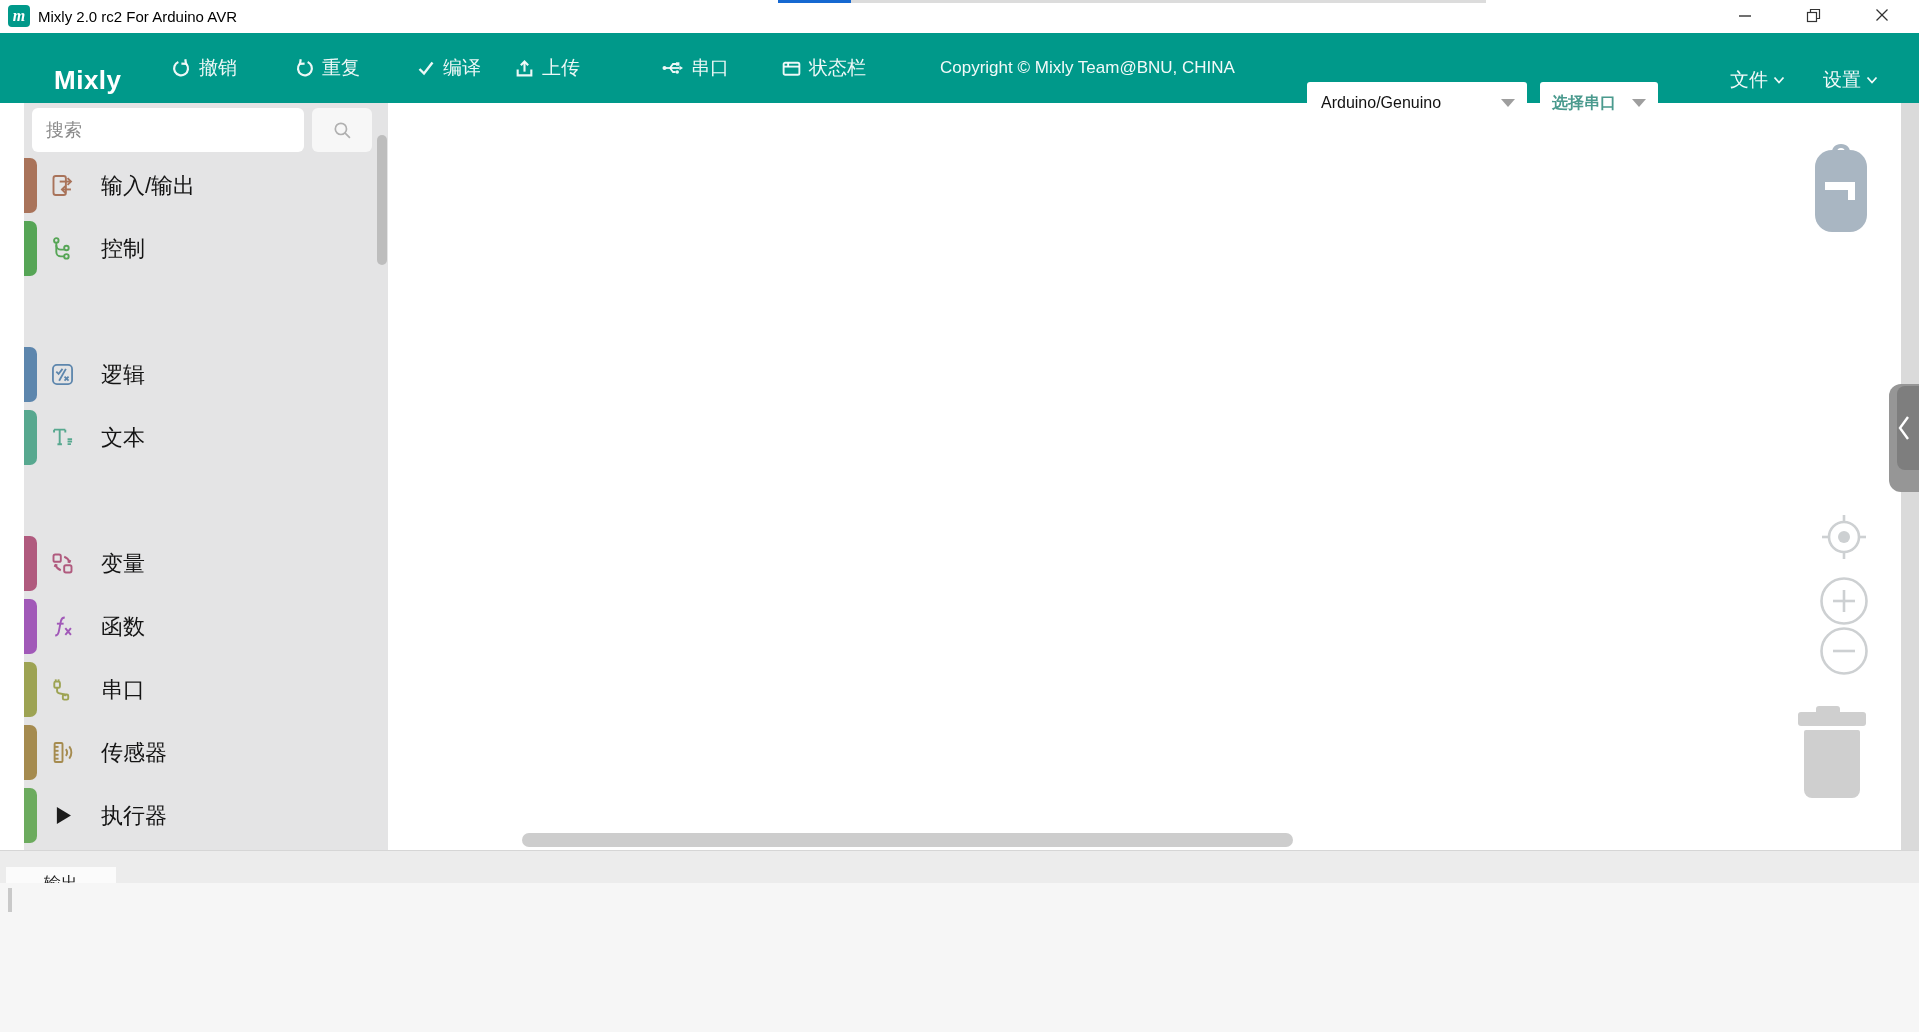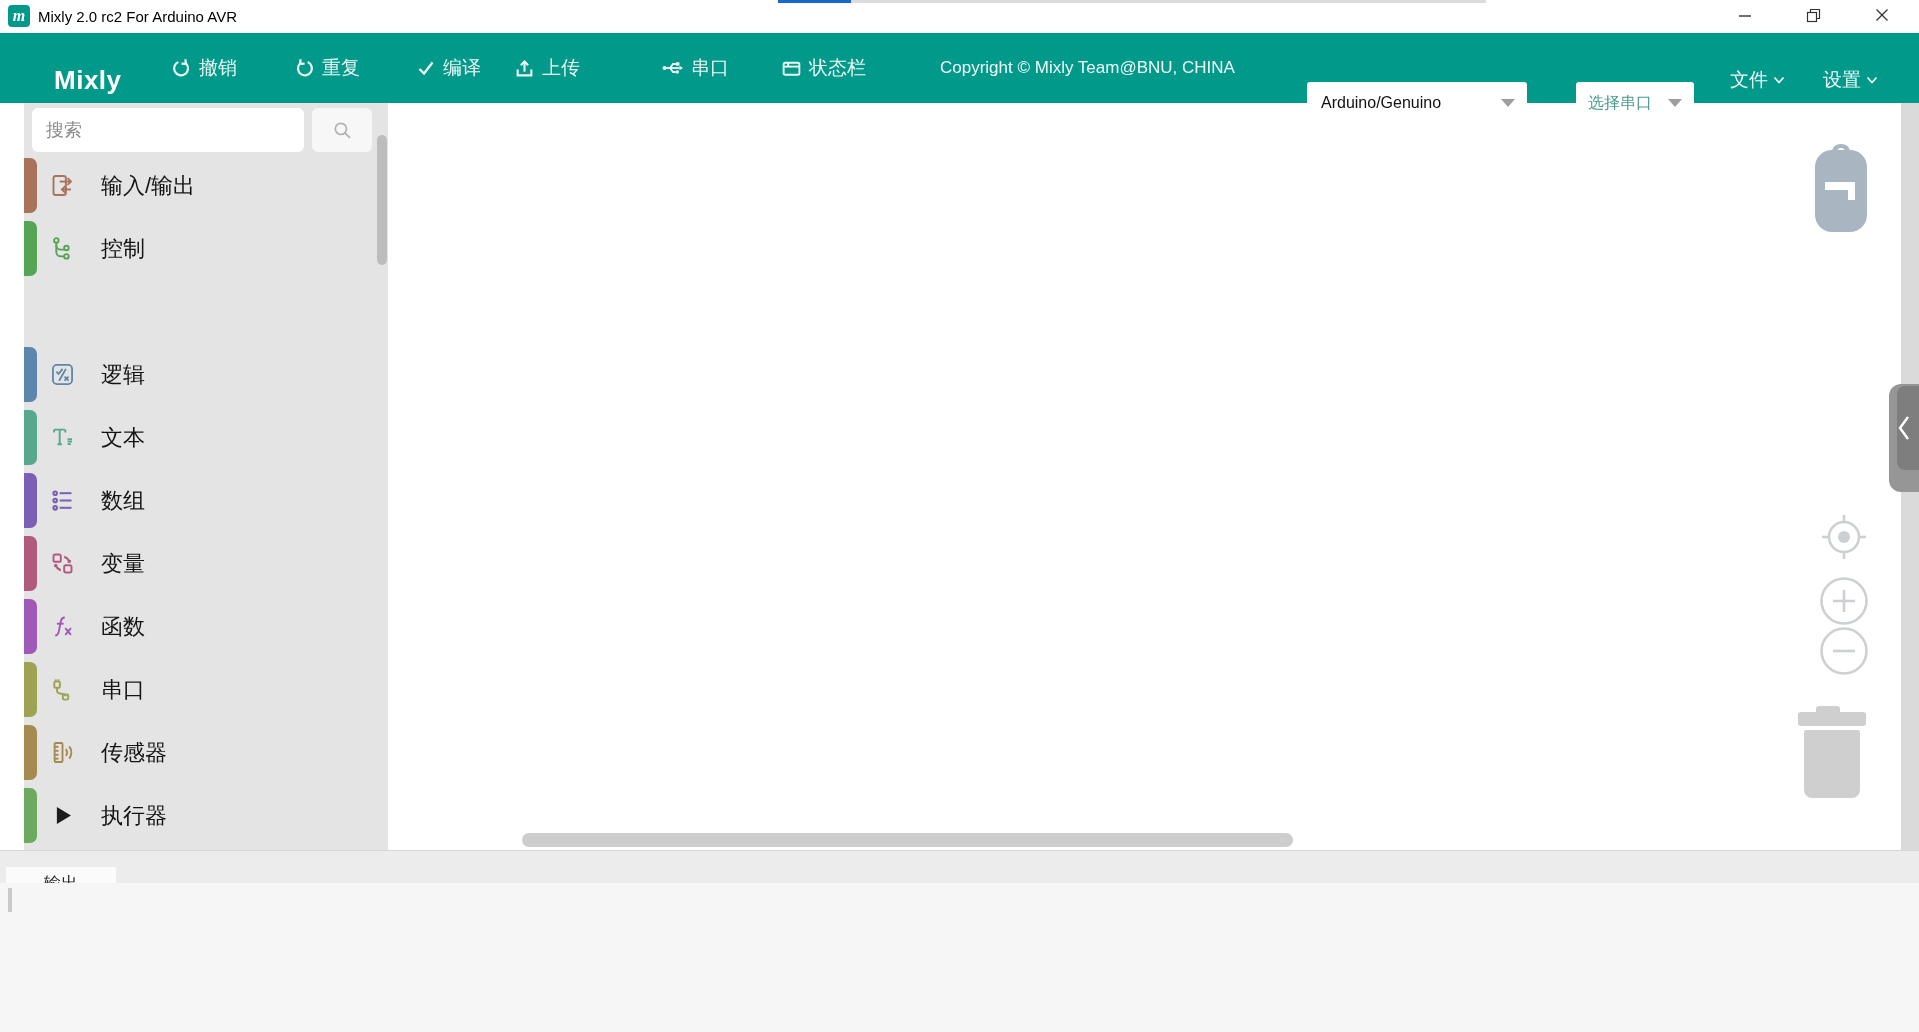--- a/index.html
+++ b/index.html
@@ -25,21 +25,21 @@
   .tb-btn { position:absolute; top:0; height:70px; display:flex; align-items:center; gap:7px;
     color:rgba(255,255,255,.93); font-size:19px; cursor:default; }
   .tb-btn svg { display:block; }
   #tb-undo{left:171px;} #tb-redo{left:294px;} #tb-compile{left:416px;}
   #tb-upload{left:514px;} #tb-serial{left:661px;} #tb-statusbar{left:781px;}
   #copyright { position:absolute; left:940px; top:0; height:70px; line-height:70px;
     color:rgba(255,255,255,.95); font-size:17px; }
   .select-box { position:absolute; top:49px; height:42px; background:#fff; border-radius:3px;
     display:flex; align-items:center; }
   #board-select { left:1307px; width:220px; }
-  #port-select  { left:1576px; width:118px; }
+  #port-select  { left:1540px; width:118px;font-weight:bold; }
   .select-box .val { font-size:16px; padding-left:14px; color:#111; flex:1; }
   #port-select .val { color:#4a9a8e; padding-left:12px; }
   .tri-down { width:0; height:0; border-left:7px solid transparent; border-right:7px solid transparent;
     border-top:8px solid #9e9e9e; margin-right:12px; }
   .menu-item { position:absolute; top:0; height:70px; display:flex; align-items:center; gap:5px;
     color:rgba(255,255,255,.95); font-size:19px;margin-top:12px; }
   #menu-file{left:1730px;} #menu-settings{left:1823px;}
 
   
   #sidebar { position:absolute; left:0; top:103px; width:364px; height:948px; background:#e4e4e5;margin-left:24px; }
@@ -249,34 +249,20 @@
     <span class="cat-bar" style="background-color: rgb(87, 168, 143);"></span>
     <span class="cat-icon" style="color: rgb(87, 168, 143);">
       <svg width="27" height="27" viewBox="0 0 24 24" fill="none" stroke="currentColor" stroke-width="1.7">
         <path d="M4.5 5 h10 M4.5 5 v2.5 M14.5 5 v2.5 M9.5 5 V18 M7.5 18 h4"></path>
         <path d="M16.5 13.5 h4 M16.5 15.7 h4 M16.5 17.9 h3"></path>
       </svg>
     </span>
     <span class="cat-label">文本</span>
   </div>
 
-  <div class="cat-row" style="top:370px">
-    <span class="cat-bar" style="background-color: rgb(122, 95, 181);"></span>
-    <span class="cat-icon" style="color: rgb(122, 95, 181);">
-      <svg width="27" height="27" viewBox="0 0 24 24" fill="none" stroke="currentColor" stroke-width="1.8">
-        <circle cx="5.5" cy="5.5" r="1.6"></circle>
-          <circle cx="5.5" cy="12" r="1.6"></circle>
-          <circle cx="5.5" cy="18.5" r="1.6"></circle>
-        <line x1="9.5" y1="5.5" x2="20" y2="5.5"></line>
-          <line x1="9.5" y1="12" x2="20" y2="12"></line>
-          <line x1="9.5" y1="18.5" x2="20" y2="18.5"></line>
-      </svg>
-    </span>
-    <span class="cat-label">数组</span>
-  </div>
 
   <div class="cat-row" style="top:433px">
     <span class="cat-bar" style="background-color: rgb(176, 90, 126);"></span>
     <span class="cat-icon" style="color: rgb(176, 90, 126);">
       <svg width="27" height="27" viewBox="0 0 24 24" fill="none" stroke="currentColor" stroke-width="1.7">
         <rect x="4" y="4" width="6.5" height="6.5" rx="1.5"></rect>
         <rect x="13.5" y="13.5" width="6.5" height="6.5" rx="1.5"></rect>
         <path d="M13.5 6 a8 8 0 0 1 4.8 4.8"></path>
           <polyline points="16.6 10.2 18.3 10.8 19 9.1"></polyline>
         <path d="M10.5 18 a8 8 0 0 1 -4.8 -4.8"></path>

